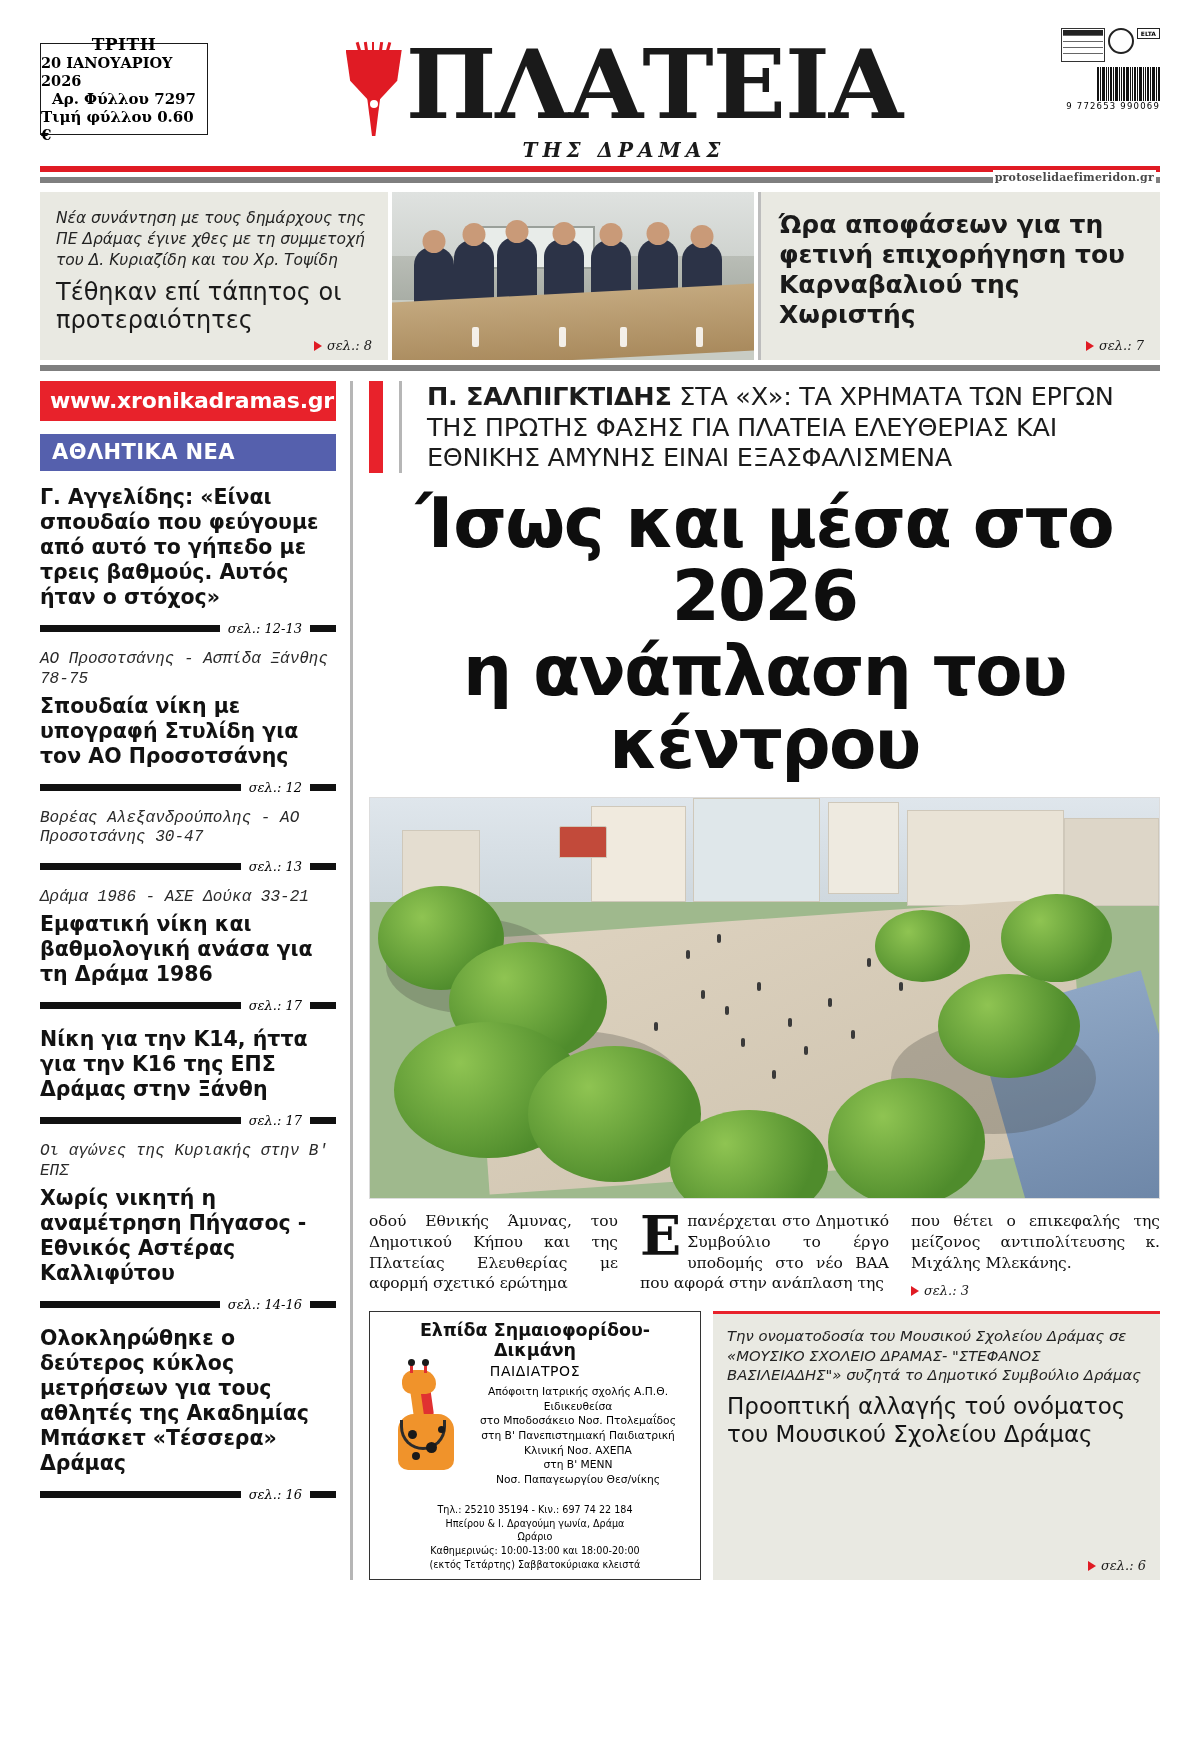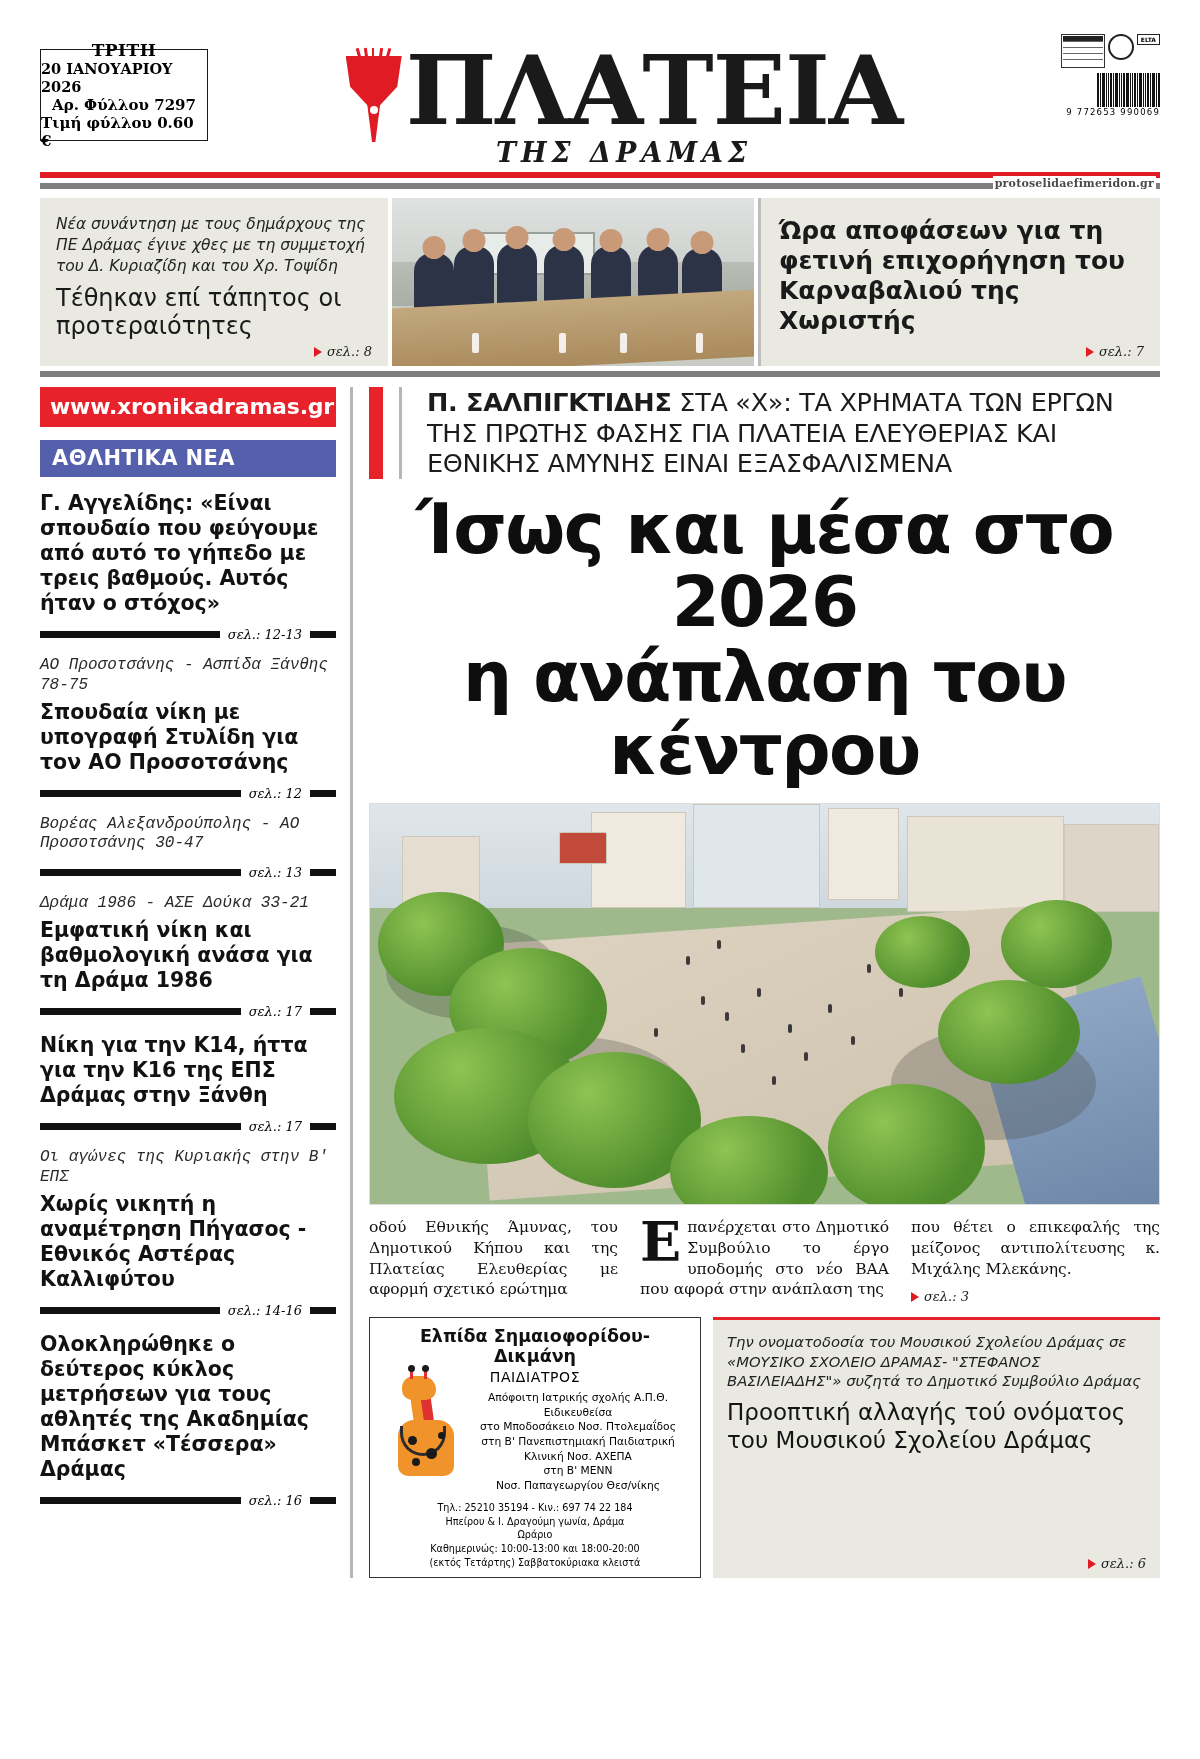--- a/index.html
+++ b/index.html
@@ -3,21 +3,21 @@
 <meta charset="utf-8">
 <title>ΧΡΟΝΙΚΑ ΤΗΣ ΔΡΑΜΑΣ</title>
 <style>
   * { box-sizing: border-box; margin: 0; padding: 0; }
   html, body {
     width: 1200px; height: 1759px;
     background: #ffffff;
     font-family: "DejaVu Sans", "Liberation Sans", sans-serif;
     overflow: hidden;
   }
-  .page { position: relative; width: 1200px; height: 1759px; padding: 16px 40px; }
+  .page { position: relative; width: 1200px; height: 1759px; padding: 10px 40px; }
 
   
   .masthead { position: relative; height: 150px; display: flex; align-items: center; }
   .dateblock {
     border: 1px solid #1a1a1a;
     width: 168px; height: 92px;
     display: flex; flex-direction: column; justify-content: center; align-items: center;
     font-family: "DejaVu Serif", "Liberation Serif", serif;
     line-height: 1.22;
     flex: 0 0 auto;
@@ -47,21 +47,21 @@
   }
   .logo-text {
     font-family: "DejaVu Serif", "Liberation Serif", serif;
     font-weight: 700; font-size: 96px; line-height: .92;
     letter-spacing: -1px; color: #1a1a1a;
   }
   .subtitle {
     position: absolute; left: 50%; transform: translateX(-50%);
     bottom: -2px;
     font-family: "DejaVu Serif", "Liberation Serif", serif;
-    font-style: italic; font-weight: 700; font-size: 27px;
+    font-style: italic; font-weight: 700; font-size: 20px;
     letter-spacing: 5px; color: #1a1a1a;
     background: #fff; padding: 0 14px; white-space: nowrap;
   }
   .codes { flex: 0 0 auto; width: 120px; position: relative; height: 100px; margin-top: -14px; }
   .elta-row { display: flex; align-items: flex-start; gap: 3px; justify-content: flex-end; }
   .stampbox { width: 44px; height: 34px; border: 1px solid #333; background:#fff; padding: 1px; }
   .stampbox div { border-bottom: 1px solid #666; height: 6px; }
   .stampbox div:first-child { background: #222; }
   .circlelogo { width: 26px; height: 26px; border-radius: 50%; border: 2px solid #222; background:#fff; }
   .eltatag { font-size: 6px; border: 1px solid #222; padding: 1px 3px; font-weight: 700; background:#fff; }
@@ -176,21 +176,21 @@
     font-family: "DejaVu Serif", "Liberation Serif", serif;
   }
   .bcol .pageref { margin-top: 9px; justify-content: flex-start; }
 
   
   .bottomads { display: flex; gap: 12px; margin-top: 12px; }
   .ad-doctor { flex: 0 0 auto; width: 332px; border: 1px solid #333; padding: 8px 10px 8px; text-align: center; position: relative; }
   .ad-name { font-weight: 700; font-size: 17.5px; color: #111; }
   .ad-spec { font-size: 14px; margin-top: 3px; letter-spacing: .6px; }
   .ad-body { font-size: 10.7px; line-height: 1.36; margin-top: 6px; padding-left: 86px; text-align: center; }
-  .ad-contact { font-size: 9.6px; line-height: 1.42; margin-top: 8px; }
+  .ad-contact { font-size: 9.6px; line-height: 1.42; margin-top: 16px; }
   .giraffe { position: absolute; left: 12px; top: 56px; width: 86px; height: 110px; }
   .gi-body { position:absolute; left:16px; top:46px; width:56px; height:56px; background:#f0932b; border-radius:16px 16px 10px 10px; }
   .gi-neck { position:absolute; left:30px; top:14px; width:18px; height:42px; background:#f0932b; transform: rotate(-8deg); border-radius:6px; }
   .gi-head { position:absolute; left:20px; top:2px; width:34px; height:24px; background:#f0932b; border-radius:12px 14px 10px 10px; }
   .gi-mane { position:absolute; left:40px; top:16px; width:10px; height:34px; background:#e03131; border-radius:5px; transform: rotate(-8deg); }
   .gi-horn { position:absolute; width:3px; height:9px; background:#e03131; top:-6px; }
   .gi-horn::after { content:""; position:absolute; left:-2px; top:-5px; width:7px; height:7px; border-radius:50%; background:#1a1a1a; }
   .gi-spot { position:absolute; background:#1a1a1a; border-radius:50%; }
   .gi-steth { position:absolute; left:18px; top:52px; width:46px; height:30px; border:3px solid #2b2b2b; border-top:none; border-radius:0 0 26px 26px; }
 

